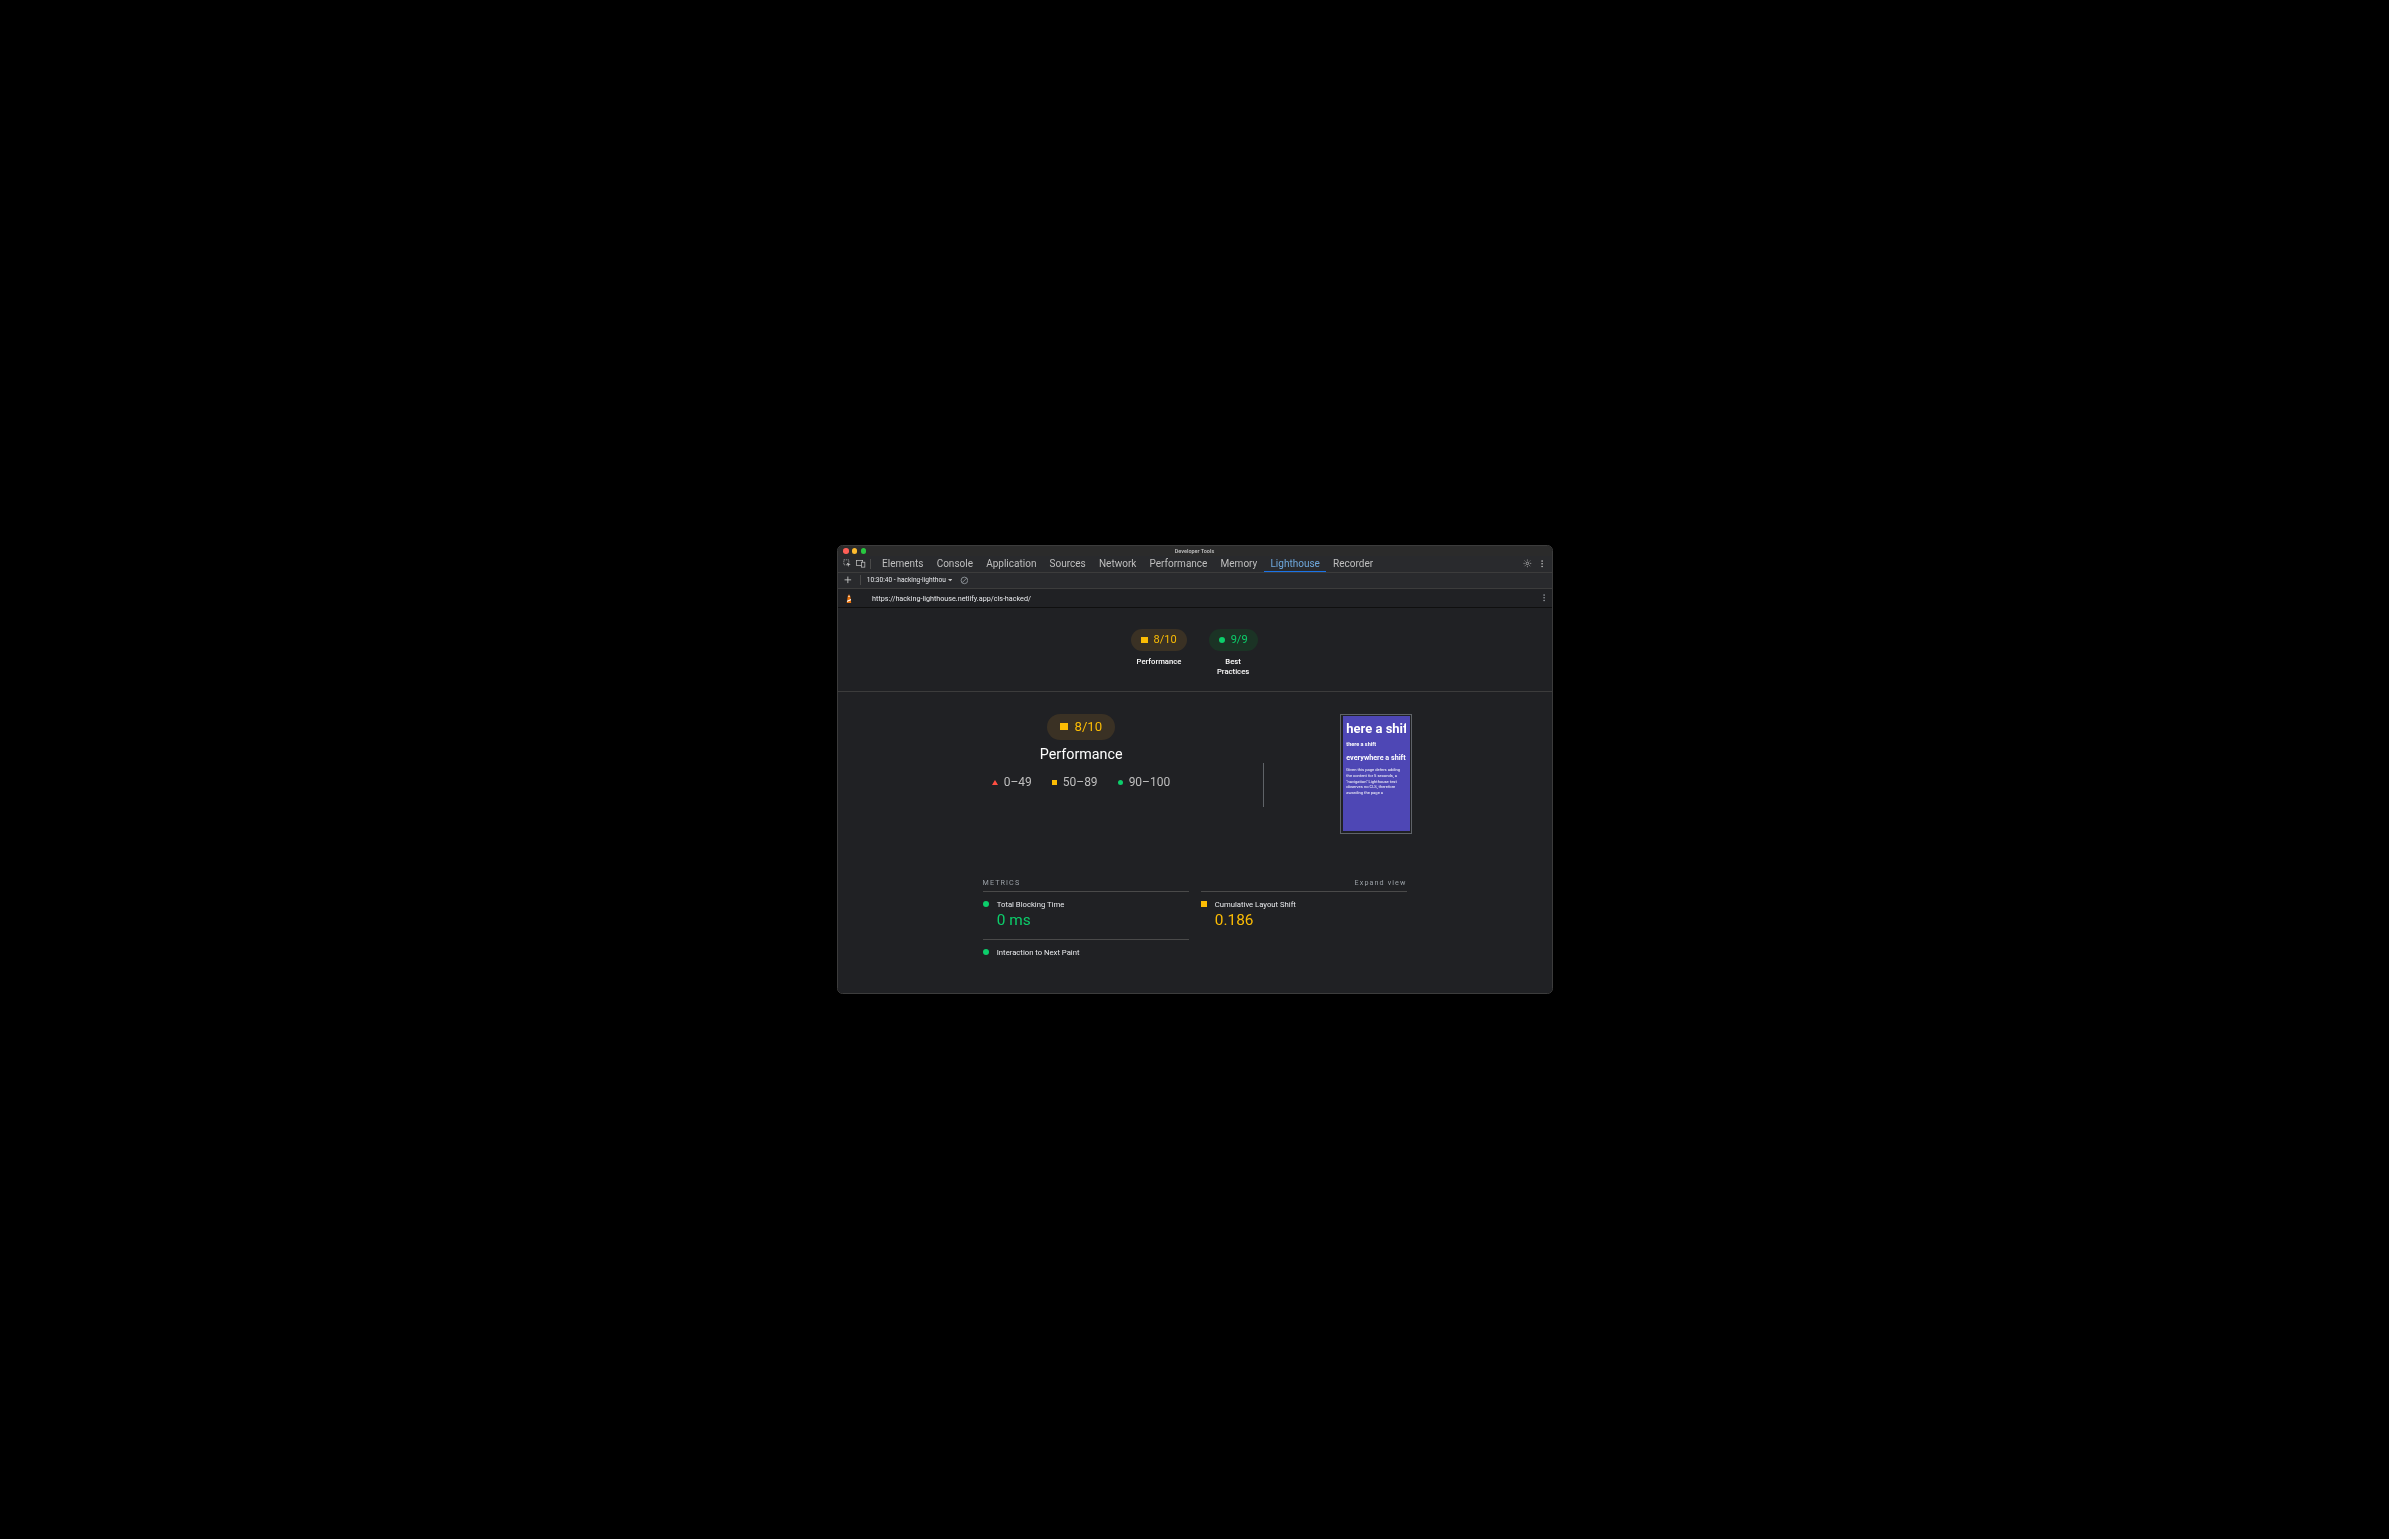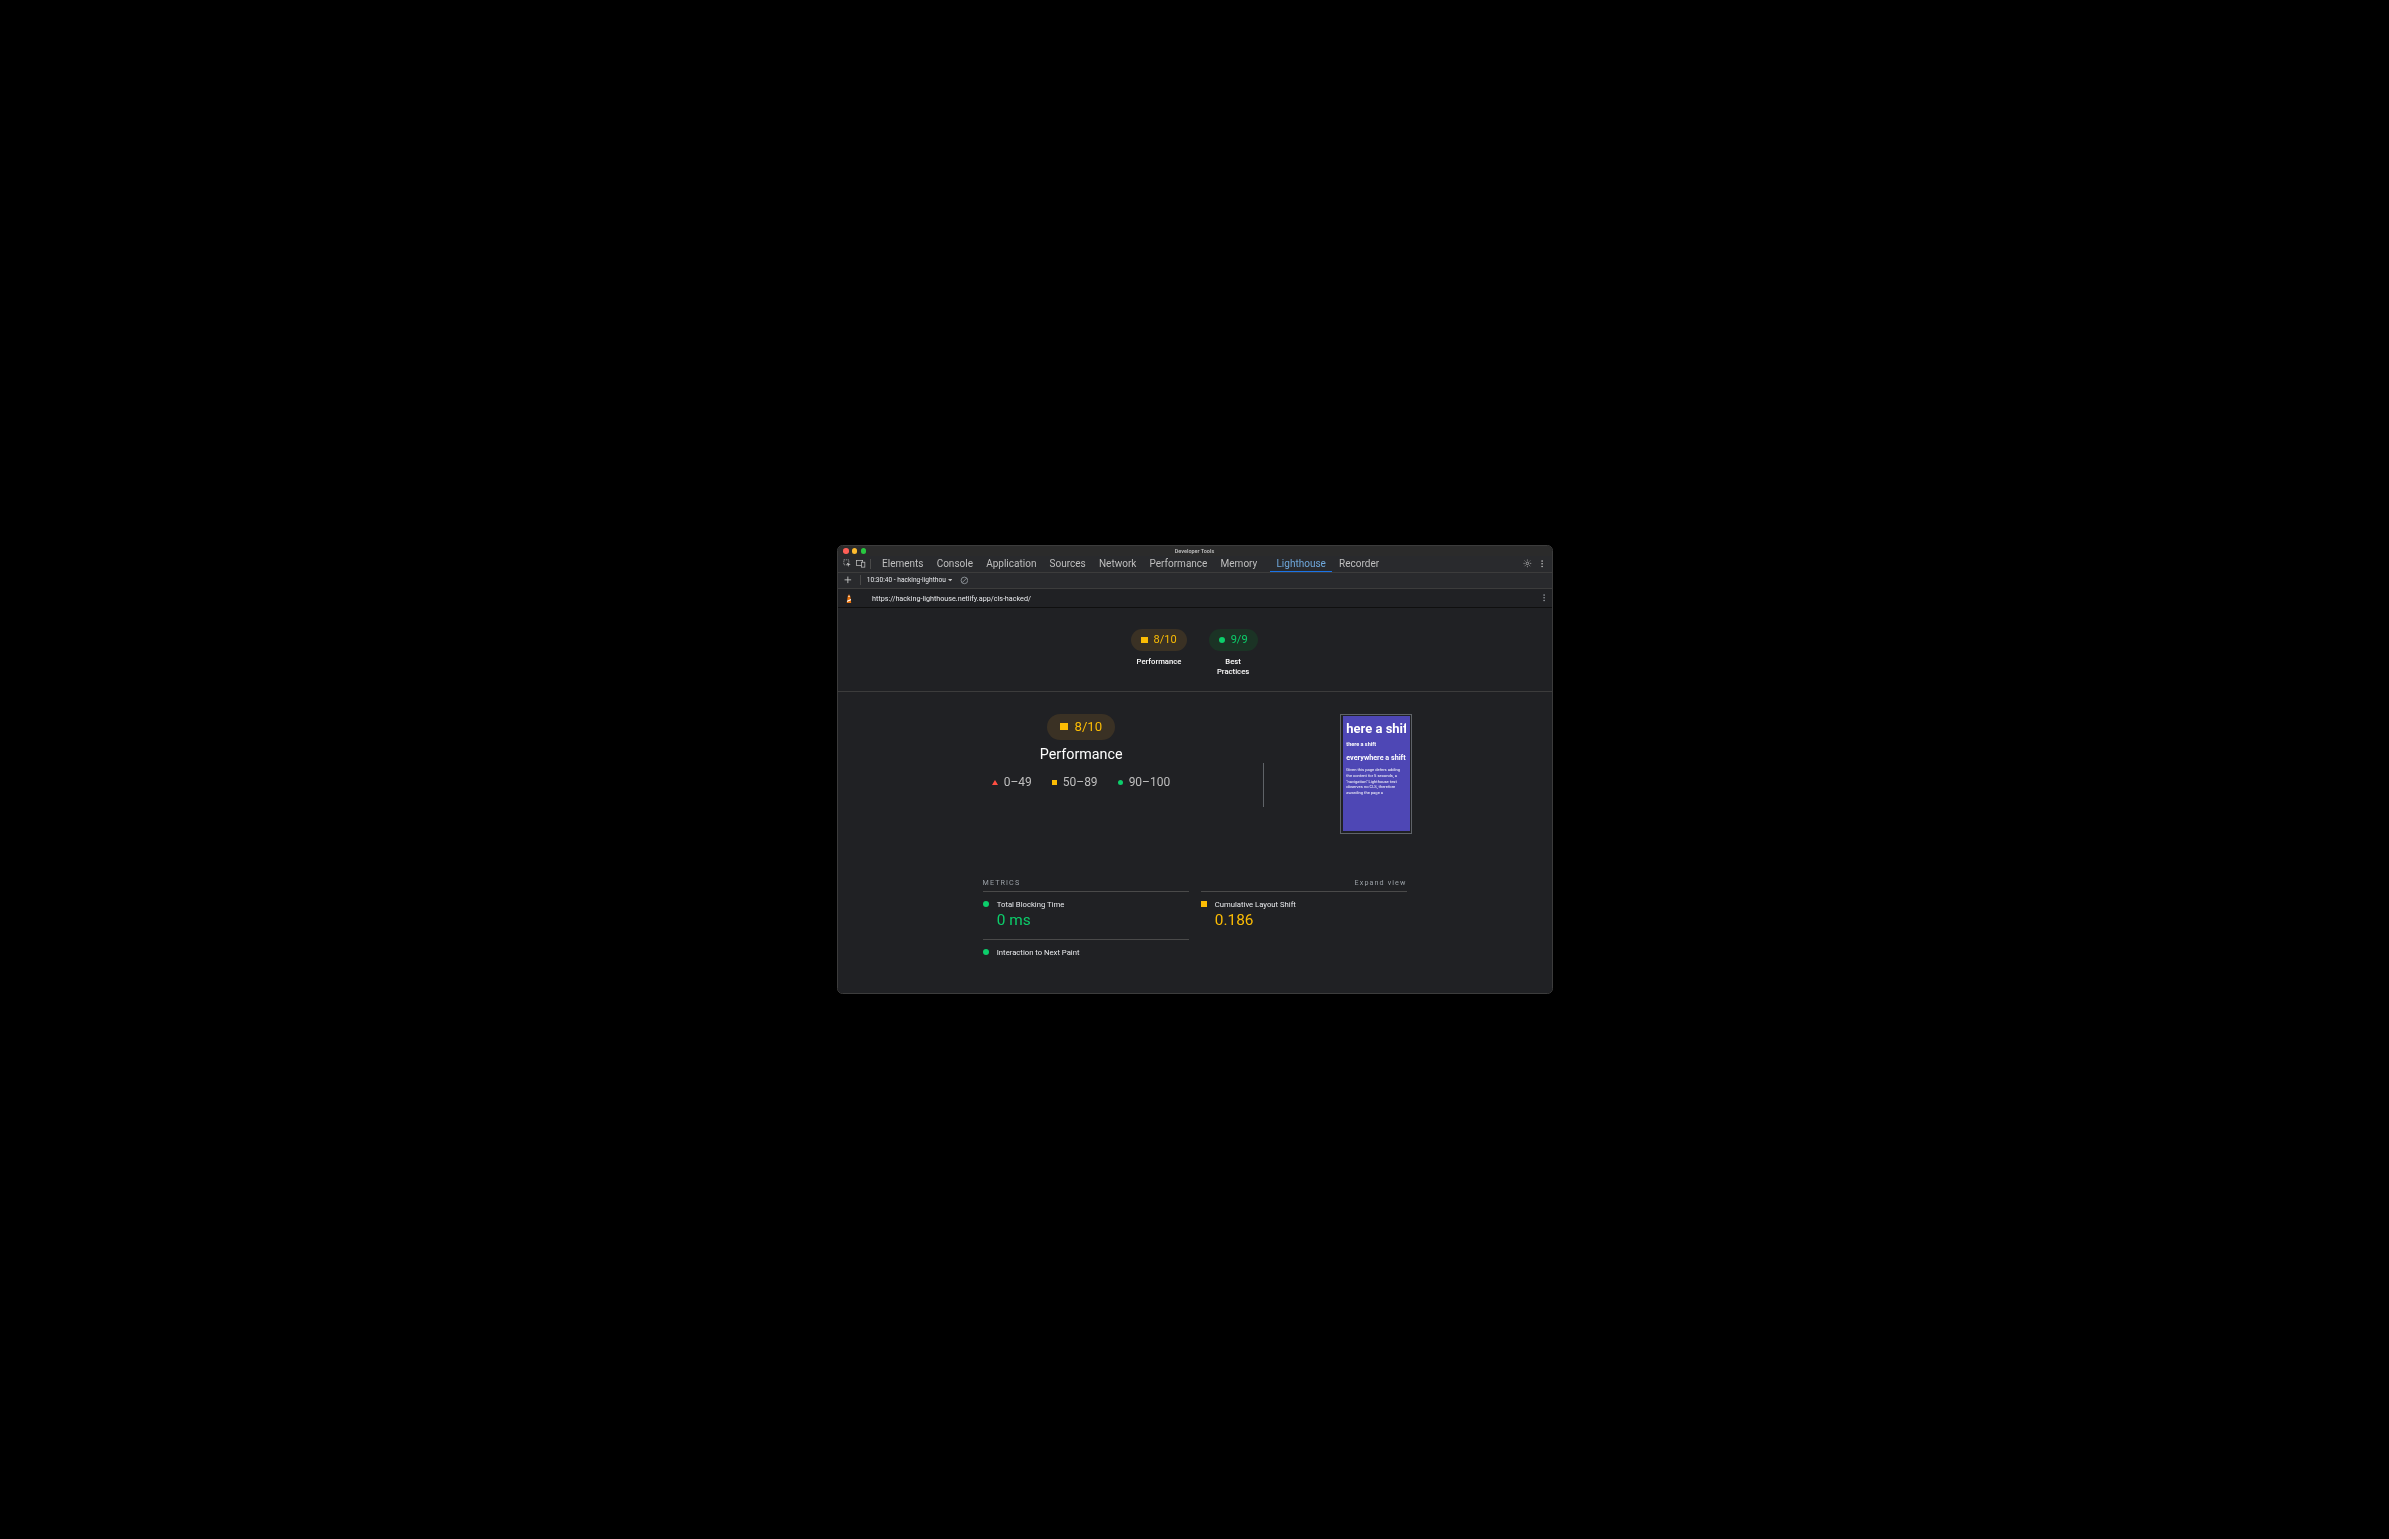--- a/index.html
+++ b/index.html
@@ -42,21 +42,21 @@
     display:flex;
     align-items:center;
     padding: 0 4.4px;
     gap: 2.2px;
     flex-shrink:0;
   }
   .tool-icon { width:11px; height:11px; display:flex; align-items:center; justify-content:center; color:#c7c7c7; border-radius:1.7px; }
   .tool-sep { width:0.6px; height:10px; background:#4a4a4a; margin:0 2.2px; }
   .tabs { display:flex; align-items:center; height:100%; }
   .tab { padding: 0 6.6px; height:100%; display:flex; align-items:center; font-size:10px; color:#bfbfbf; cursor:pointer; border-bottom:1.1px solid transparent; }
-  .tab.active { color:#6fa8dc; border-bottom-color:#1a73e8;margin-left:6px; }
+  .tab.active { color:#6fa8dc; border-bottom-color:#1a73e8; }
   .tabs-right { margin-left:auto; display:flex; align-items:center; gap:3.3px; }
 
   
   .secondary-bar {
     height: 16.5px;
     background: #292a2d;
     border-bottom: 0.6px solid #3c3c3c;
     display:flex; align-items:center;
     padding: 0 5.5px;
     gap: 6.6px;

